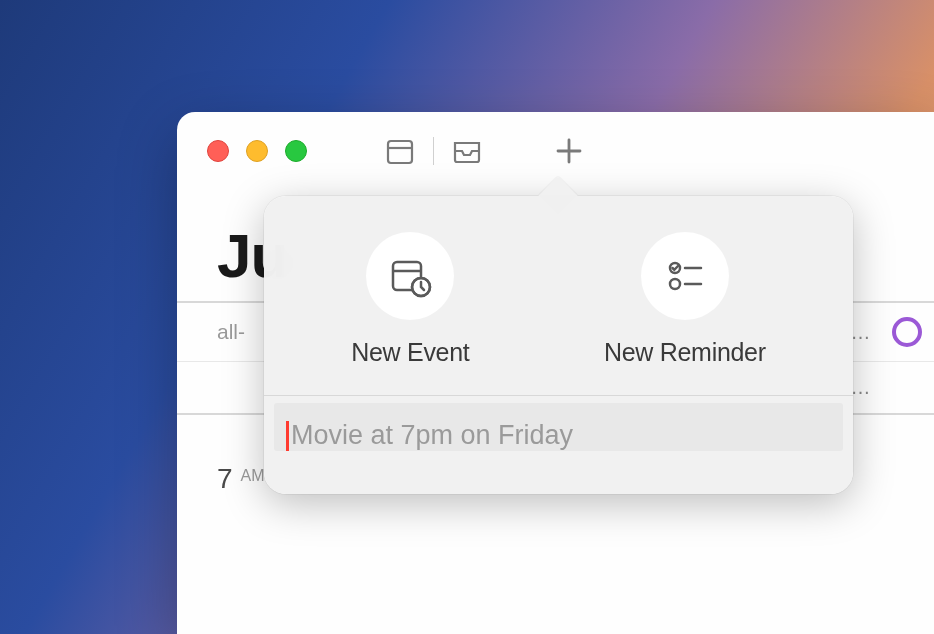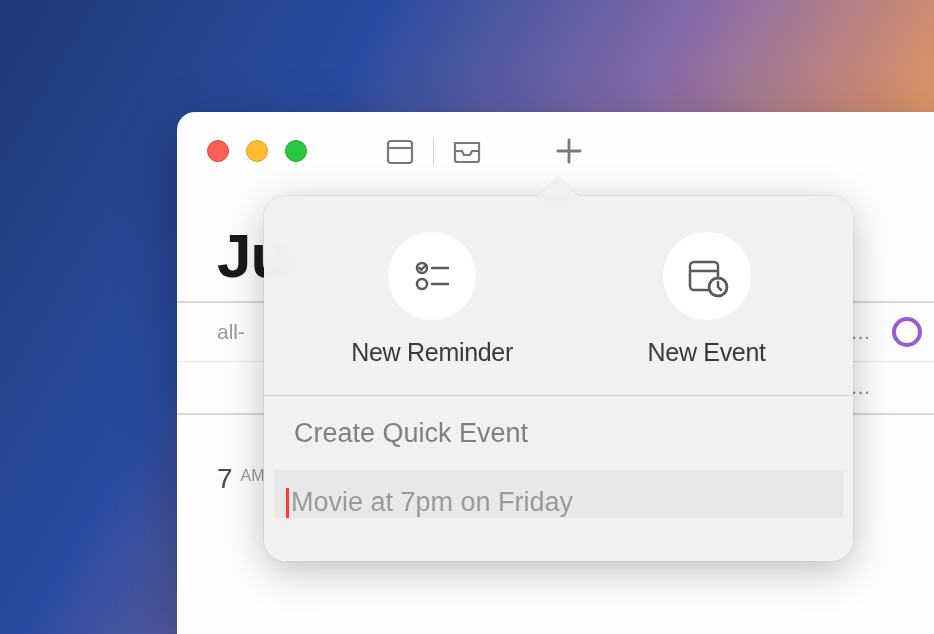--- a/index.html
+++ b/index.html
@@ -252,41 +252,40 @@
   <div class="time-row">
     <span class="time-hour">7</span>
     <span class="time-ampm">AM</span>
   </div>
 </div>
 
 <div class="popover">
   <div class="popover-options">
     <div class="option">
       <div class="option-icon">
+        <svg width="44" height="44" viewBox="0 0 44 44" fill="none" stroke="currentColor" stroke-width="2.5">
+          <rect x="5" y="8" width="28" height="28" rx="4"></rect>
+          <line x1="5" y1="17" x2="33" y2="17"></line>
+          <circle cx="33" cy="33" r="9" fill="#fff"></circle>
+          <circle cx="33" cy="33" r="9"></circle>
+          <path d="M33 28v5l3 3" stroke-linecap="round"></path>
+        </svg>
+      </div>
+      <span class="option-label">New Event</span>
+    </div>
+    <div class="option">
+      <div class="option-icon">
         <svg width="44" height="44" viewBox="0 0 44 44" fill="none" stroke="currentColor" stroke-width="2.5" stroke-linecap="round">
           <circle cx="12" cy="14" r="5"></circle>
           <path d="M9.5 14l1.8 1.8L15 12"></path>
           <line x1="22" y1="14" x2="38" y2="14"></line>
           <circle cx="12" cy="30" r="5"></circle>
           <line x1="22" y1="30" x2="38" y2="30"></line>
         </svg>
       </div>
       <span class="option-label">New Reminder</span>
     </div>
-    <div class="option">
-      <div class="option-icon">
-        <svg width="44" height="44" viewBox="0 0 44 44" fill="none" stroke="currentColor" stroke-width="2.5">
-          <rect x="5" y="8" width="28" height="28" rx="4"></rect>
-          <line x1="5" y1="17" x2="33" y2="17"></line>
-          <circle cx="33" cy="33" r="9" fill="#fff"></circle>
-          <circle cx="33" cy="33" r="9"></circle>
-          <path d="M33 28v5l3 3" stroke-linecap="round"></path>
-        </svg>
-      </div>
-      <span class="option-label">New Event</span>
-    </div>
-  </div>
-  <div class="quick-label">Create Quick Event</div>
+  </div>
   <div class="quick-input-wrap">
     <div class="cursor"></div>
     <input class="quick-input" placeholder="Movie at 7pm on Friday" style="">
   </div>
 </div>
 
 </body></html>

